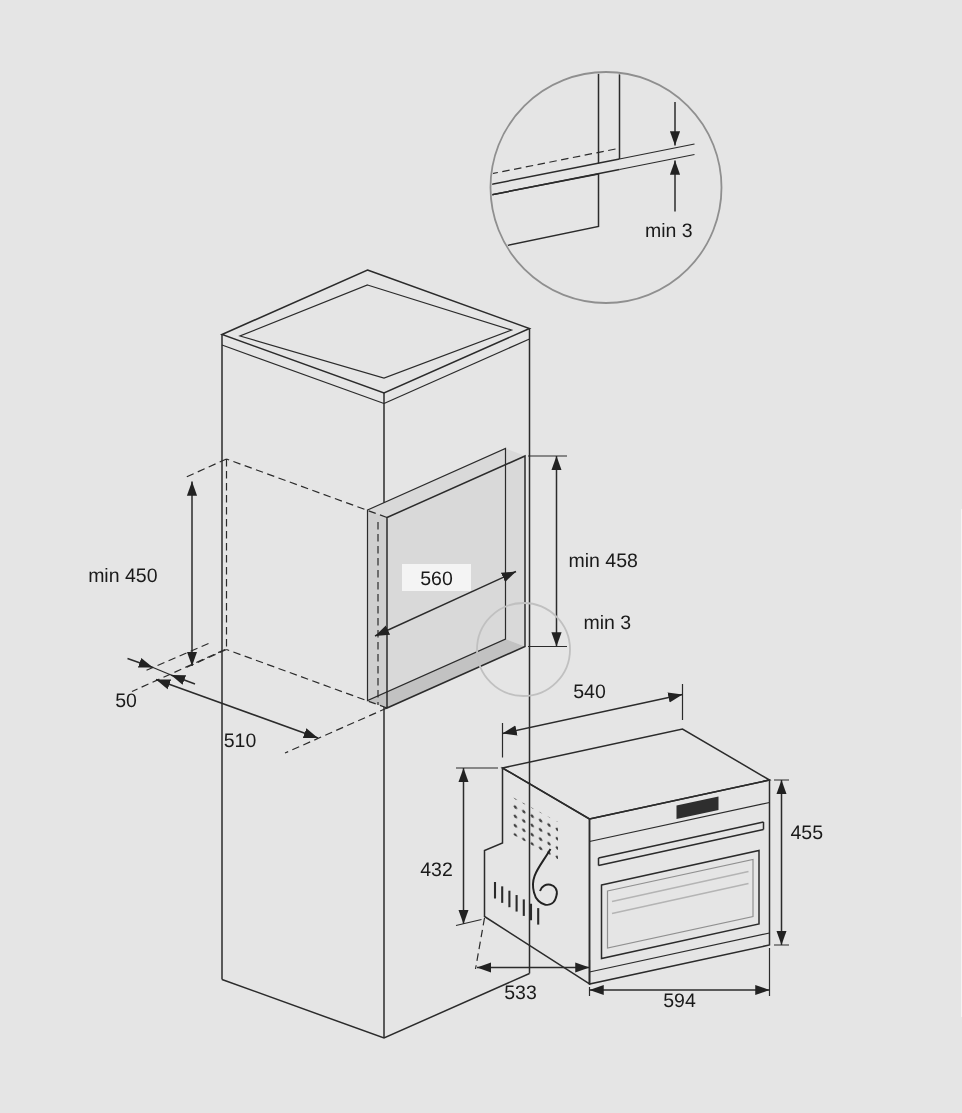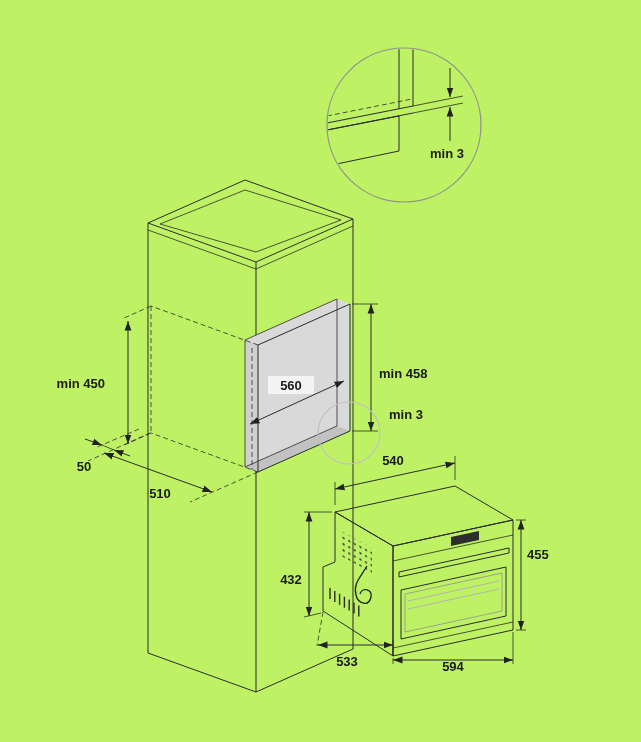--- a/index.html
+++ b/index.html
@@ -1,17 +1,17 @@
 <!DOCTYPE html>
 <html><head>
 <meta charset="utf-8">
 <style>
   html,body{margin:0;padding:0;background:#fff;}
-  .canvas{position:relative;width:641px;height:742px;background:#bef264;overflow:hidden;
-          font-family:"Liberation Sans",sans-serif;font-weight:bold;}
+  .canvas{position:relative;width:641px;height:742px;background:#e5e5e5;overflow:hidden;
+          font-family:"Liberation Sans",sans-serif;}
   svg text{font-family:"Liberation Sans",sans-serif;font-size:13px;fill:#1a1a1a;}
   .ln{stroke:#2b2b2b;stroke-width:1;fill:none;stroke-linecap:butt;}
   .thin{stroke-width:.8;}
   .dash{stroke-dasharray:5 3;}
   .dim{stroke:#2b2b2b;stroke-width:1;fill:none;}
 </style>
 </head>
 <body>
 
 <div class="canvas">

